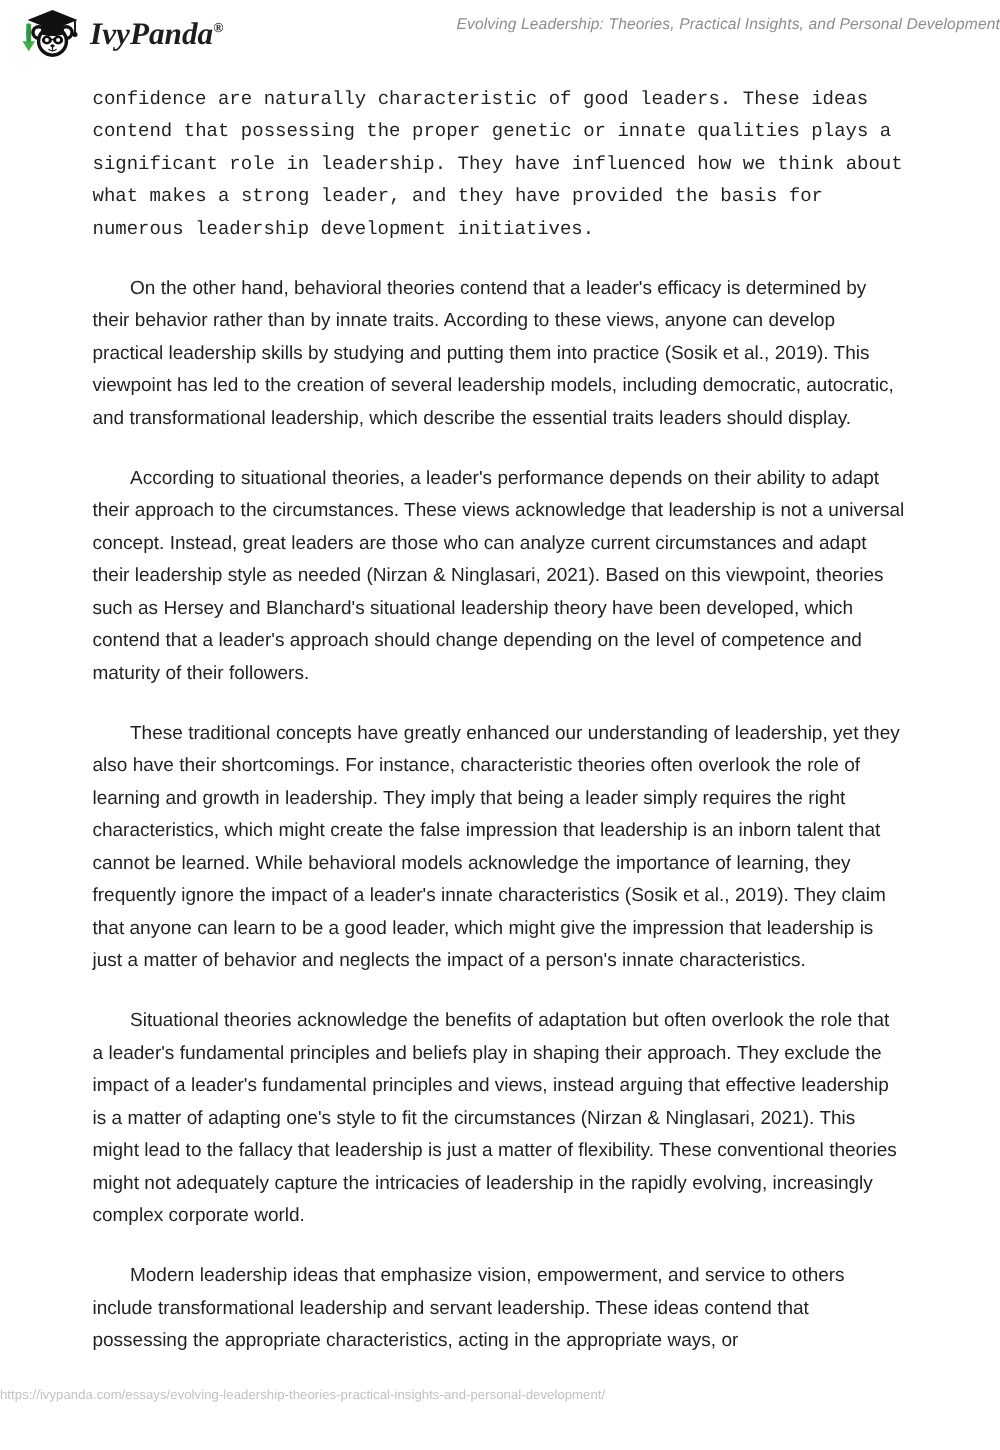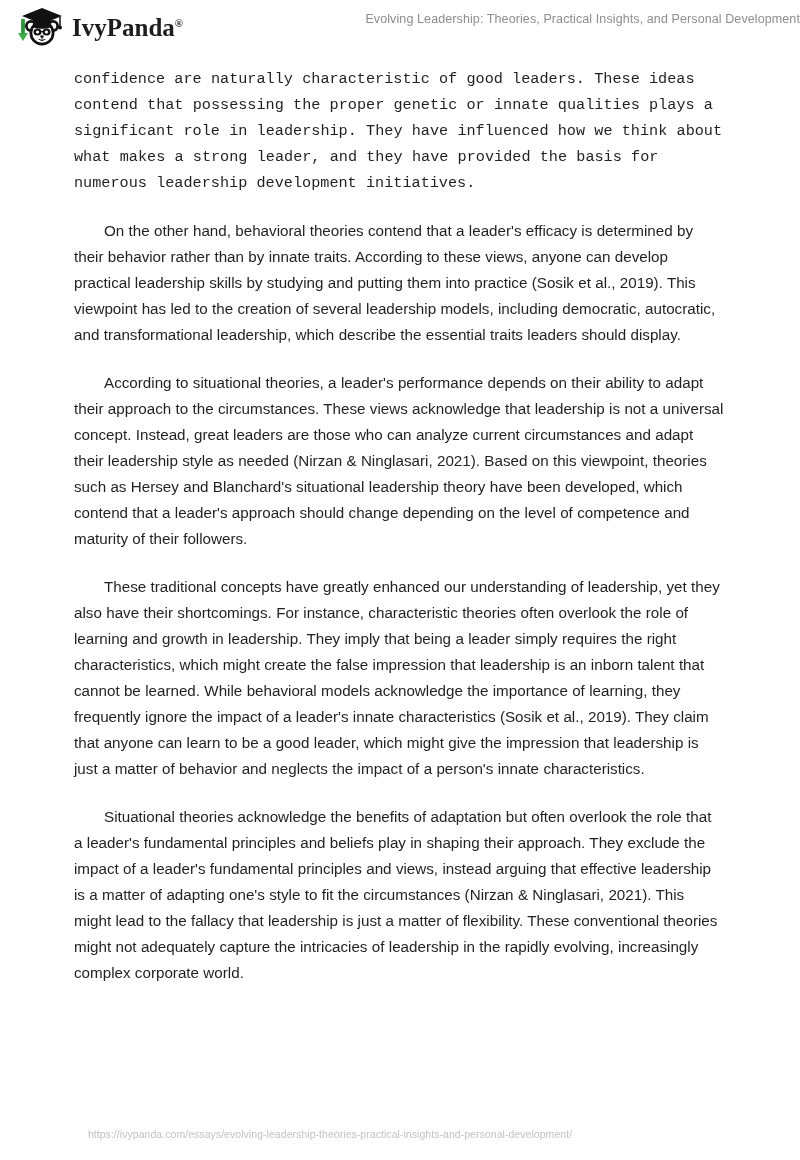--- a/index.html
+++ b/index.html
@@ -15,20 +15,21 @@
     position: relative;
   }
 
   
   .page-header {
     position: absolute;
     top: 0;
     left: 0;
     width: 800px;
     height: 58px;
+    font-style: italic;
   }
   .brand {
     position: absolute;
     left: 14px;
     top: 4px;
     display: flex;
     align-items: center;
     gap: 8px;
   }
   .brand-mark {
@@ -81,23 +82,22 @@
   }
   .para.no-indent {
     text-indent: 0;
     font-family: Liberation Mono, monospace;
   }
 
   
   .page-footer {
     position: absolute;
     left: 0;
-    bottom: 18px;
+    bottom: 36px;
     width: 684px;
-    text-align: center;
     padding-right: 24px;
     box-sizing: border-box;
   }
   .footer-url {
     font-size: 10.5px;
     color: #c2c2c2;
     letter-spacing: 0.05px;
     white-space: nowrap;
   }
 </style>
@@ -142,17 +142,18 @@
 
   <div class="doc-title">Evolving Leadership: Theories, Practical Insights, and Personal Development</div>
 </div>
 
 <div class="doc-body">
   <p class="para no-indent">confidence are naturally characteristic of good leaders. These ideas contend that possessing the proper genetic or innate qualities plays a significant role in leadership. They have influenced how we think about what makes a strong leader, and they have provided the basis for numerous leadership development initiatives.</p>
   <p class="para">On the other hand, behavioral theories contend that a leader's efficacy is determined by their behavior rather than by innate traits. According to these views, anyone can develop practical leadership skills by studying and putting them into practice (Sosik et al., 2019). This viewpoint has led to the creation of several leadership models, including democratic, autocratic, and transformational leadership, which describe the essential traits leaders should display.</p>
   <p class="para">According to situational theories, a leader's performance depends on their ability to adapt their approach to the circumstances. These views acknowledge that leadership is not a universal concept. Instead, great leaders are those who can analyze current circumstances and adapt their leadership style as needed (Nirzan &amp; Ninglasari, 2021). Based on this viewpoint, theories such as Hersey and Blanchard's situational leadership theory have been developed, which contend that a leader's approach should change depending on the level of competence and maturity of their followers.</p>
   <p class="para">These traditional concepts have greatly enhanced our understanding of leadership, yet they also have their shortcomings. For instance, characteristic theories often overlook the role of learning and growth in leadership. They imply that being a leader simply requires the right characteristics, which might create the false impression that leadership is an inborn talent that cannot be learned. While behavioral models acknowledge the importance of learning, they frequently ignore the impact of a leader's innate characteristics (Sosik et al., 2019). They claim that anyone can learn to be a good leader, which might give the impression that leadership is just a matter of behavior and neglects the impact of a person's innate characteristics.</p>
   <p class="para">Situational theories acknowledge the benefits of adaptation but often overlook the role that a leader's fundamental principles and beliefs play in shaping their approach. They exclude the impact of a leader's fundamental principles and views, instead arguing that effective leadership is a matter of adapting one's style to fit the circumstances (Nirzan &amp; Ninglasari, 2021). This might lead to the fallacy that leadership is just a matter of flexibility. These conventional theories might not adequately capture the intricacies of leadership in the rapidly evolving, increasingly complex corporate world.</p>
+  <p class="para">Modern leadership ideas that emphasize vision, empowerment, and service to others include transformational leadership and servant leadership. These ideas contend that possessing the appropriate characteristics, acting in the appropriate ways, or</p>
 </div>
 
 <div class="page-footer">
   <span class="footer-url">https://ivypanda.com/essays/evolving-leadership-theories-practical-insights-and-personal-development/</span>
 </div>
 
 </body></html>

